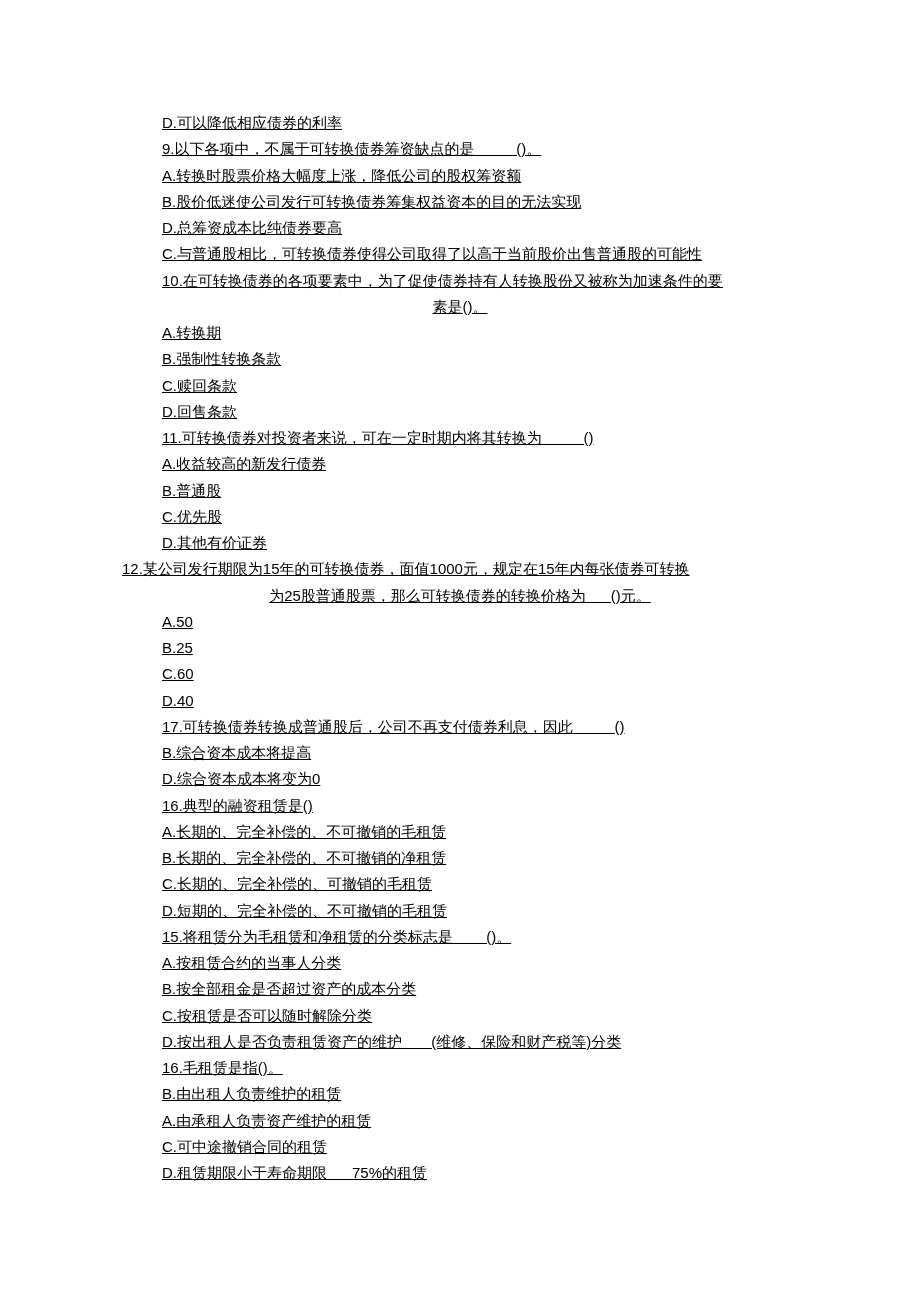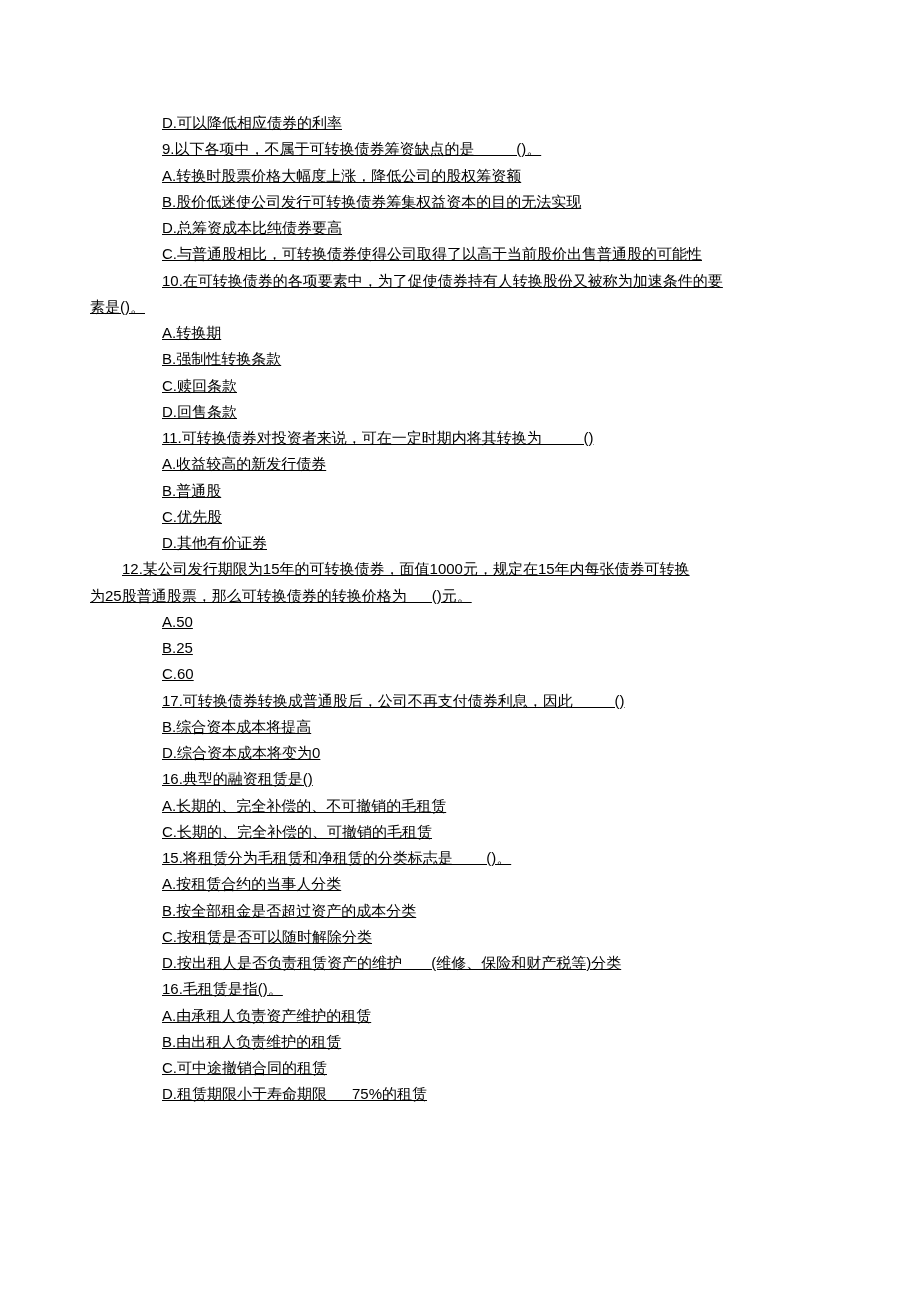--- a/index.html
+++ b/index.html
@@ -18,20 +18,21 @@
       text-decoration: underline;
     }
     .indent-1 {
       padding-left: 72px;
     }
     .indent-2 {
       padding-left: 32px;
     }
     .indent-wrap {
       padding-left: 0px;
+      text-align: center;
     }
   </style>
 </head>
 <body>
 
 <div id="content">
     <div class="line indent-1">D.可以降低相应债券的利率</div>
     <div class="line indent-1">9.以下各项中，不属于可转换债券筹资缺点的是          ()。</div>
     <div class="line indent-1">A.转换时股票价格大幅度上涨，降低公司的股权筹资额</div>
     <div class="line indent-1">B.股价低迷使公司发行可转换债券筹集权益资本的目的无法实现</div>
@@ -46,29 +47,32 @@
     <div class="line indent-1">11.可转换债券对投资者来说，可在一定时期内将其转换为          ()</div>
     <div class="line indent-1">A.收益较高的新发行债券</div>
     <div class="line indent-1">B.普通股</div>
     <div class="line indent-1">C.优先股</div>
     <div class="line indent-1">D.其他有价证券</div>
     <div class="line indent-2">12.某公司发行期限为15年的可转换债券，面值1000元，规定在15年内每张债券可转换</div>
     <div class="line indent-wrap">为25股普通股票，那么可转换债券的转换价格为      ()元。</div>
     <div class="line indent-1">A.50</div>
     <div class="line indent-1">B.25</div>
     <div class="line indent-1">C.60</div>
+    <div class="line indent-1">D.40</div>
     <div class="line indent-1">17.可转换债券转换成普通股后，公司不再支付债券利息，因此          ()</div>
     <div class="line indent-1">B.综合资本成本将提高</div>
     <div class="line indent-1">D.综合资本成本将变为0</div>
     <div class="line indent-1">16.典型的融资租赁是()</div>
     <div class="line indent-1">A.长期的、完全补偿的、不可撤销的毛租赁</div>
+    <div class="line indent-1">B.长期的、完全补偿的、不可撤销的净租赁</div>
     <div class="line indent-1">C.长期的、完全补偿的、可撤销的毛租赁</div>
+    <div class="line indent-1">D.短期的、完全补偿的、不可撤销的毛租赁</div>
     <div class="line indent-1">15.将租赁分为毛租赁和净租赁的分类标志是        ()。</div>
     <div class="line indent-1">A.按租赁合约的当事人分类</div>
     <div class="line indent-1">B.按全部租金是否超过资产的成本分类</div>
     <div class="line indent-1">C.按租赁是否可以随时解除分类</div>
     <div class="line indent-1">D.按出租人是否负责租赁资产的维护       (维修、保险和财产税等)分类</div>
     <div class="line indent-1">16.毛租赁是指()。</div>
+    <div class="line indent-1">B.由出租人负责维护的租赁</div>
     <div class="line indent-1">A.由承租人负责资产维护的租赁</div>
-    <div class="line indent-1">B.由出租人负责维护的租赁</div>
     <div class="line indent-1">C.可中途撤销合同的租赁</div>
     <div class="line indent-1">D.租赁期限小于寿命期限      75%的租赁</div>
   </div>
 
 </body></html>

